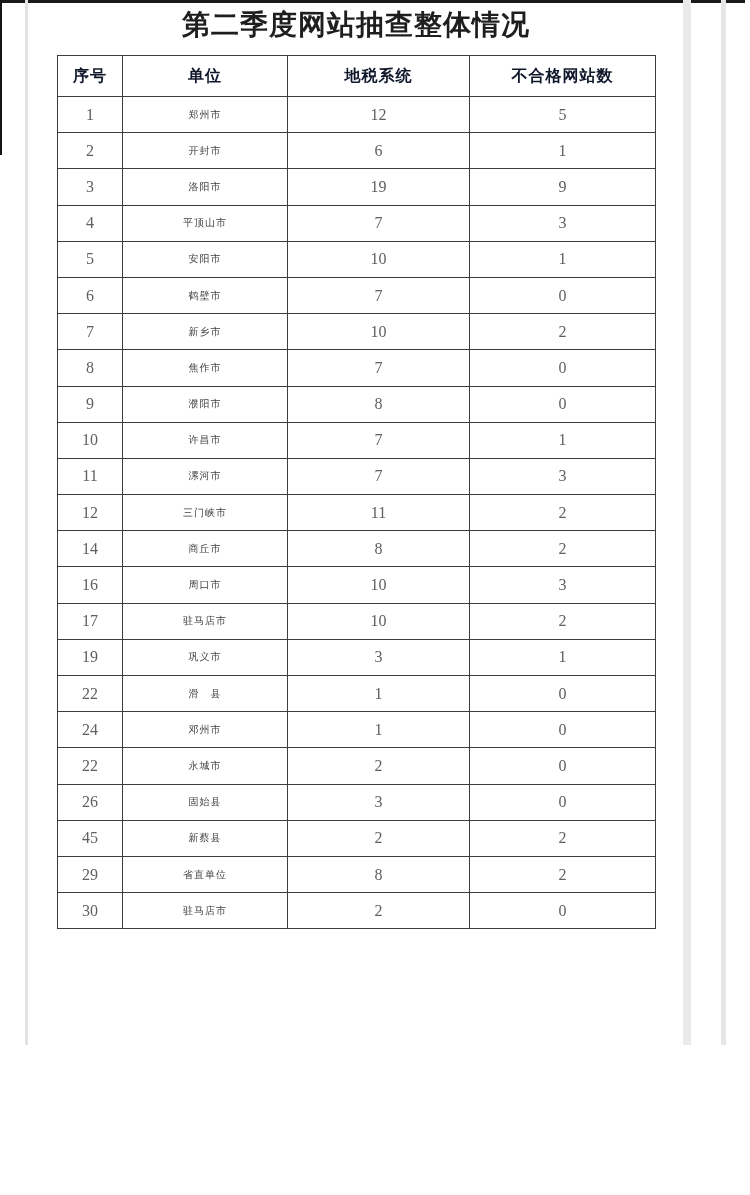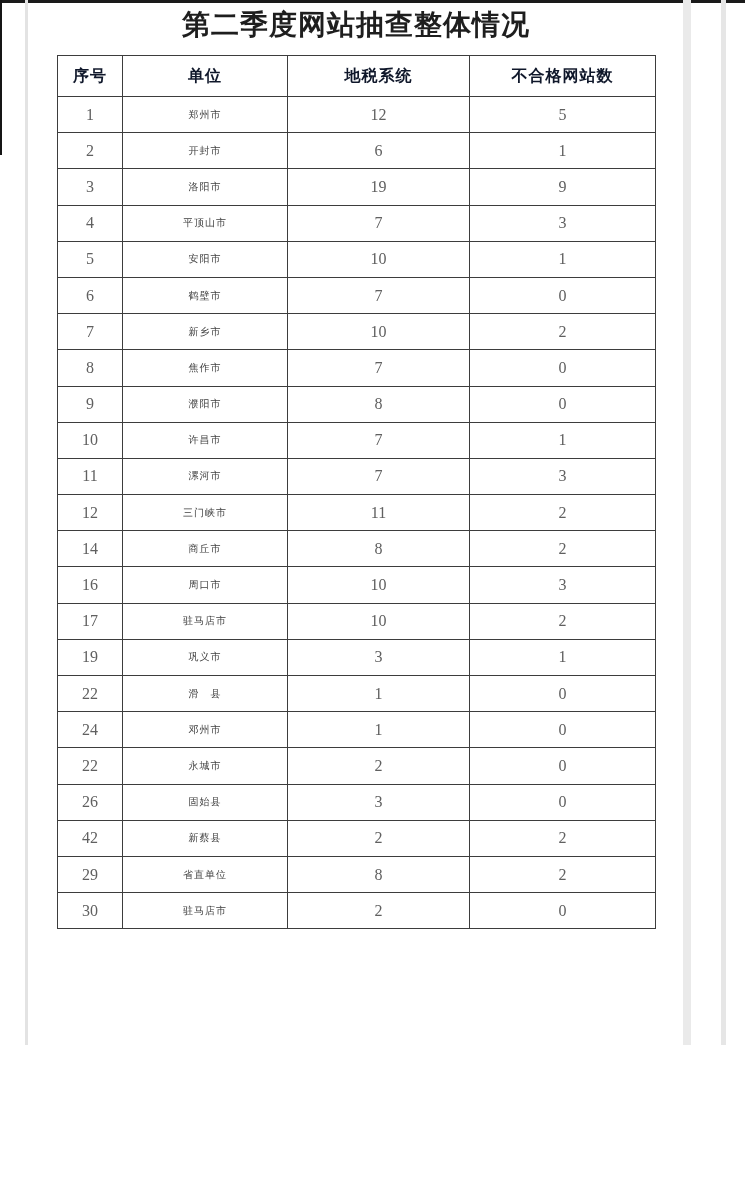--- a/index.html
+++ b/index.html
@@ -233,21 +233,21 @@
           <td class="c-num">2</td>
           <td class="c-num">0</td>
         </tr>
         <tr>
           <td class="c-no">26</td>
           <td class="c-unit">固始县</td>
           <td class="c-num">3</td>
           <td class="c-num">0</td>
         </tr>
         <tr>
-          <td class="c-no">42</td>
+          <td class="c-no">45</td>
           <td class="c-unit">新蔡县</td>
           <td class="c-num">2</td>
           <td class="c-num">2</td>
         </tr>
         <tr>
           <td class="c-no">29</td>
           <td class="c-unit">省直单位</td>
           <td class="c-num">8</td>
           <td class="c-num">2</td>
         </tr>

